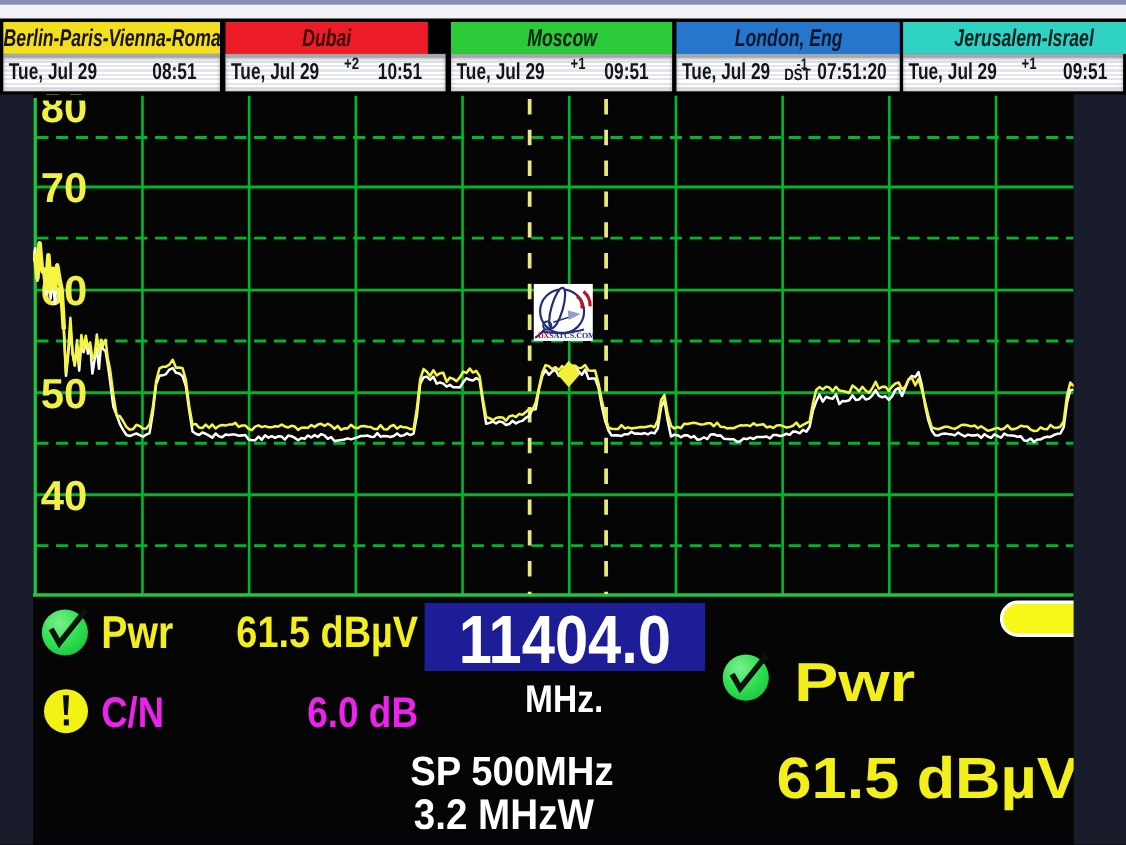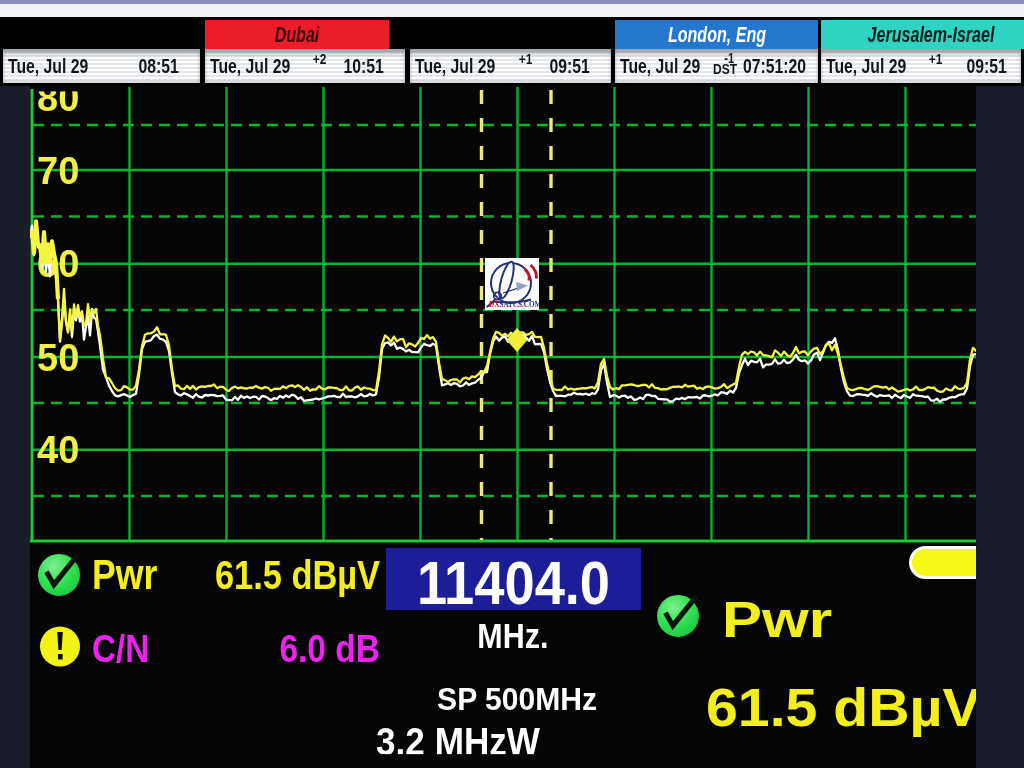--- a/index.html
+++ b/index.html
@@ -26,38 +26,44 @@
 .cx{transform:scaleX(.85);transform-origin:0 0;}
 .cxr{transform:scaleX(.86);transform-origin:100% 0;}
 #freqbox{left:386px;top:548px;width:255px;height:62px;background:#1d1d97;z-index:11;}
 #freqbox span{display:block;text-align:center;font-size:62px;font-weight:bold;color:#fff;line-height:70px;transform:scaleX(.875);transform-origin:50% 50%;}
 #pill{left:909px;top:546px;width:110px;height:33px;background:#f8f818;border:3px solid #fff;border-radius:18px;z-index:11;box-sizing:border-box;}
 </style></head>
 <body>
 <div class="abs" id="strip1"></div>
 <div class="abs" id="strip2"></div>
 <div class="abs" id="clock">
+<div class="hdr" style="left:3px;width:197px;background:#f2df1f;color:#1a1200">
+      <span>Berlin-Paris-Vienna-Roma</span>
+    </div>
 <div class="dt" style="left:3px;width:197px">
       <span class="date">Tue, Jul 29</span>
       <span class="time" style="right:21px">08:51</span>
     </div>
 <div class="hdr" style="left:205px;width:184px;background:#ec1c28;color:#3a0005">
       <span>Dubai</span>
     </div>
 <div class="dt" style="left:205px;width:200px">
       <span class="date">Tue, Jul 29</span>
       <span class="sup">+2</span>
       <span class="time" style="right:21px">10:51</span>
     </div>
+<div class="hdr" style="left:410px;width:201px;background:#2bca38;color:#04200a">
+      <span>Moscow</span>
+    </div>
 <div class="dt" style="left:410px;width:201px">
       <span class="date">Tue, Jul 29</span>
       <span class="sup">+1</span>
       <span class="time" style="right:21px">09:51</span>
     </div>
-<div class="hdr" style="left:615px;width:203px;background:#2577cd;color:#ffffff">
+<div class="hdr" style="left:615px;width:203px;background:#2577cd;color:#0f172a">
       <span>London, Eng</span>
     </div>
 <div class="dt" style="left:615px;width:203px">
       <span class="date">Tue, Jul 29</span>
       <span class="dst"><i class="supd">-1</i>DST</span>
       <span class="time" style="right:12px">07:51:20</span>
     </div>
 <div class="hdr" style="left:821px;width:220px;background:#2fd2c3;color:#03201e">
       <span>Jerusalem-Israel</span>
     </div>
@@ -144,15 +150,15 @@
  <rect x="19" y="28" width="4.6" height="5.5" fill="#0c0c04"></rect>
 </svg>
 <div class="abs mag cx" style="left:92px;top:627px;font-size:39px;z-index:11">C/N</div>
 <div class="abs mag" style="left:180px;top:627px;width:200px;text-align:right;font-size:39px;z-index:11"><span class="cxr" style="display:inline-block">6.0 dB</span></div>
 <svg class="abs" style="left:656px;top:594px;z-index:11" width="45" height="45" viewBox="0 0 44 44">
  <circle cx="21.5" cy="21.5" r="20.5" fill="url(#gg)"></circle>
  <path d="M10.5 20.5 L16.5 31 L38.5 3.5" fill="none" stroke="#09140b" stroke-width="5" stroke-linecap="square"></path>
 </svg>
 <div class="abs yel" style="left:722px;top:591px;font-size:50px;z-index:11;transform:scaleX(1.20);transform-origin:0 0">Pwr</div>
 <div class="abs yel" style="left:706px;top:677px;font-size:53px;z-index:11;white-space:nowrap;transform:scaleX(1.08);transform-origin:0 0">61.5 dBµV</div>
-<div class="abs wht" style="left:367px;top:681px;width:300px;text-align:center;font-size:32px;z-index:11"><span style="display:inline-block;transform:scaleX(.94)">SP 500MHz</span></div>
+<div class="abs wht" style="left:367px;top:681px;width:300px;font-size:37px;z-index:11"><span style="display:inline-block;transform:scaleX(.94)">SP 500MHz</span></div>
 <div class="abs wht" style="left:367px;top:720px;width:300px;font-size:39px;z-index:11"><span style="display:inline-block;transform:scaleX(.90)">3.2 MHzW</span></div>
 <div class="abs" style="left:30px;top:754px;width:946px;height:14px;background:rgba(6,6,9,0.87);z-index:20"></div>
 
 </body></html>

